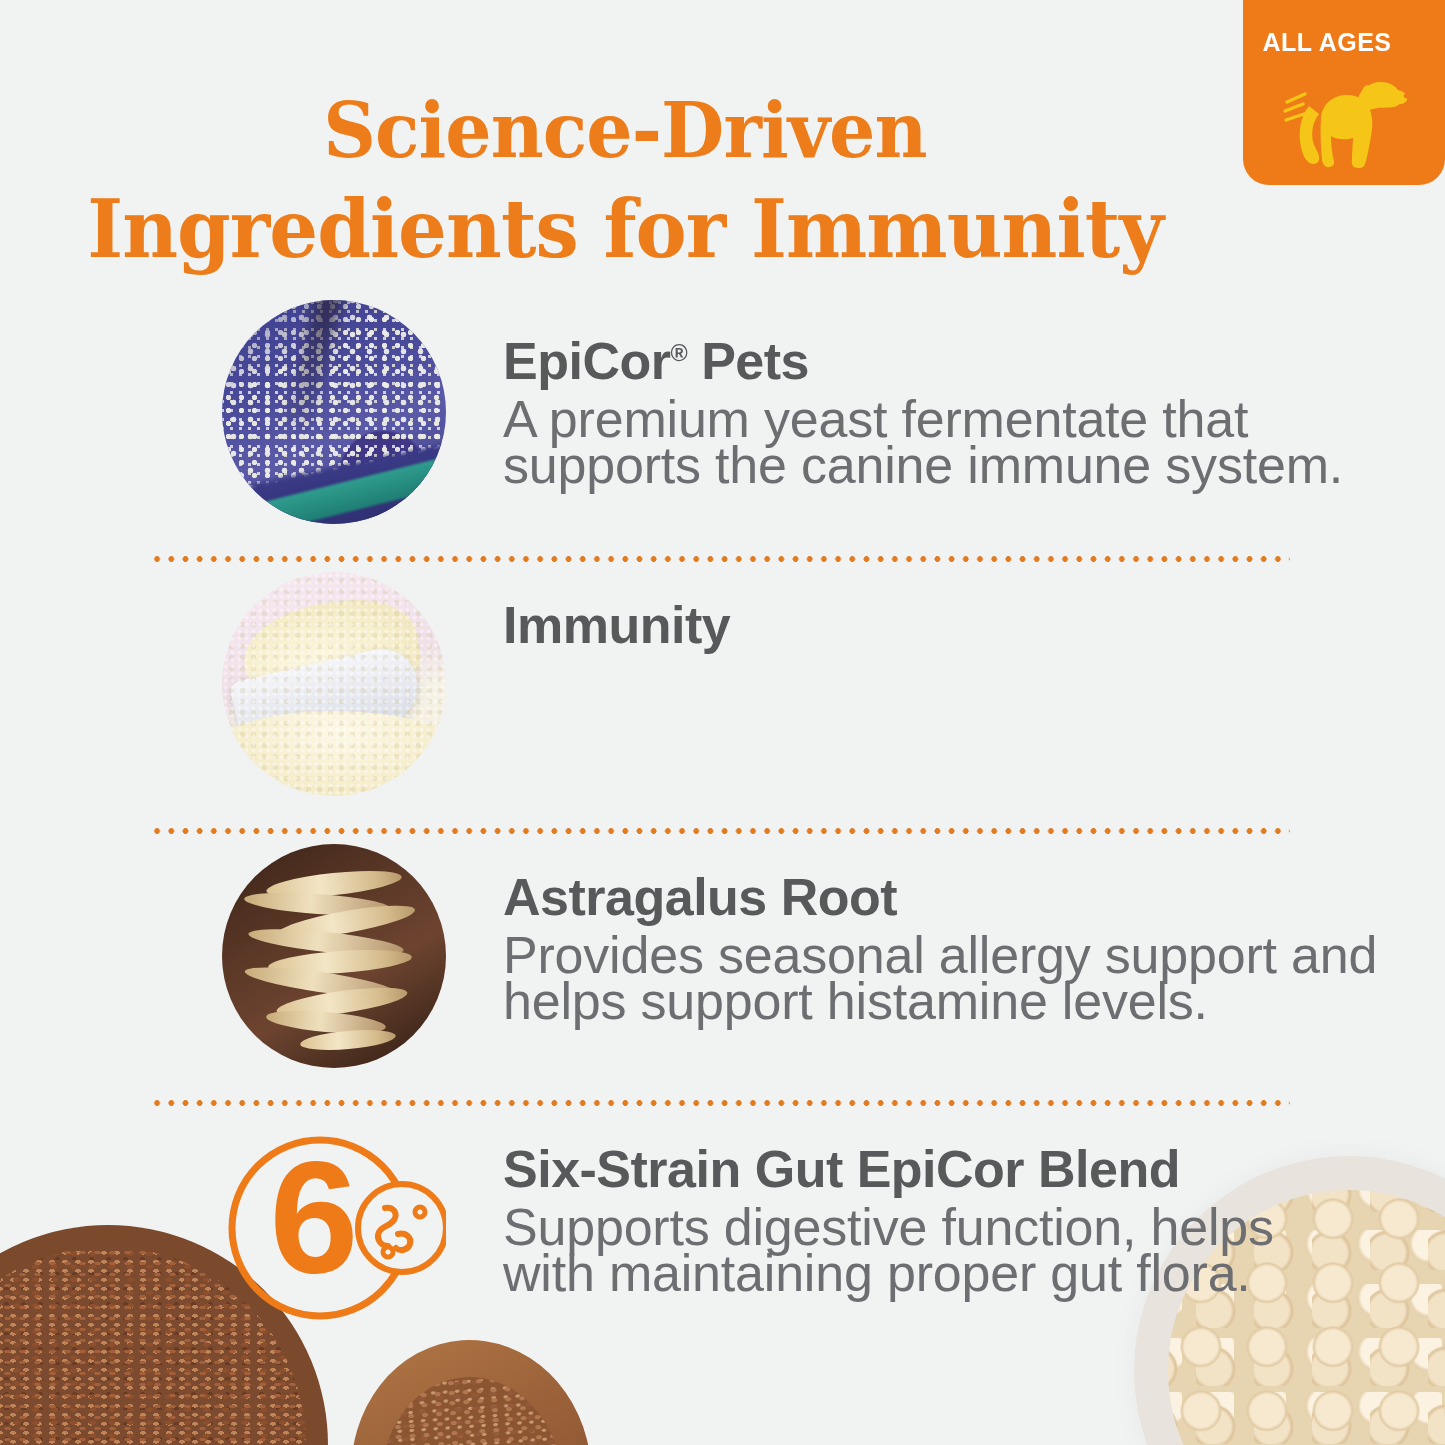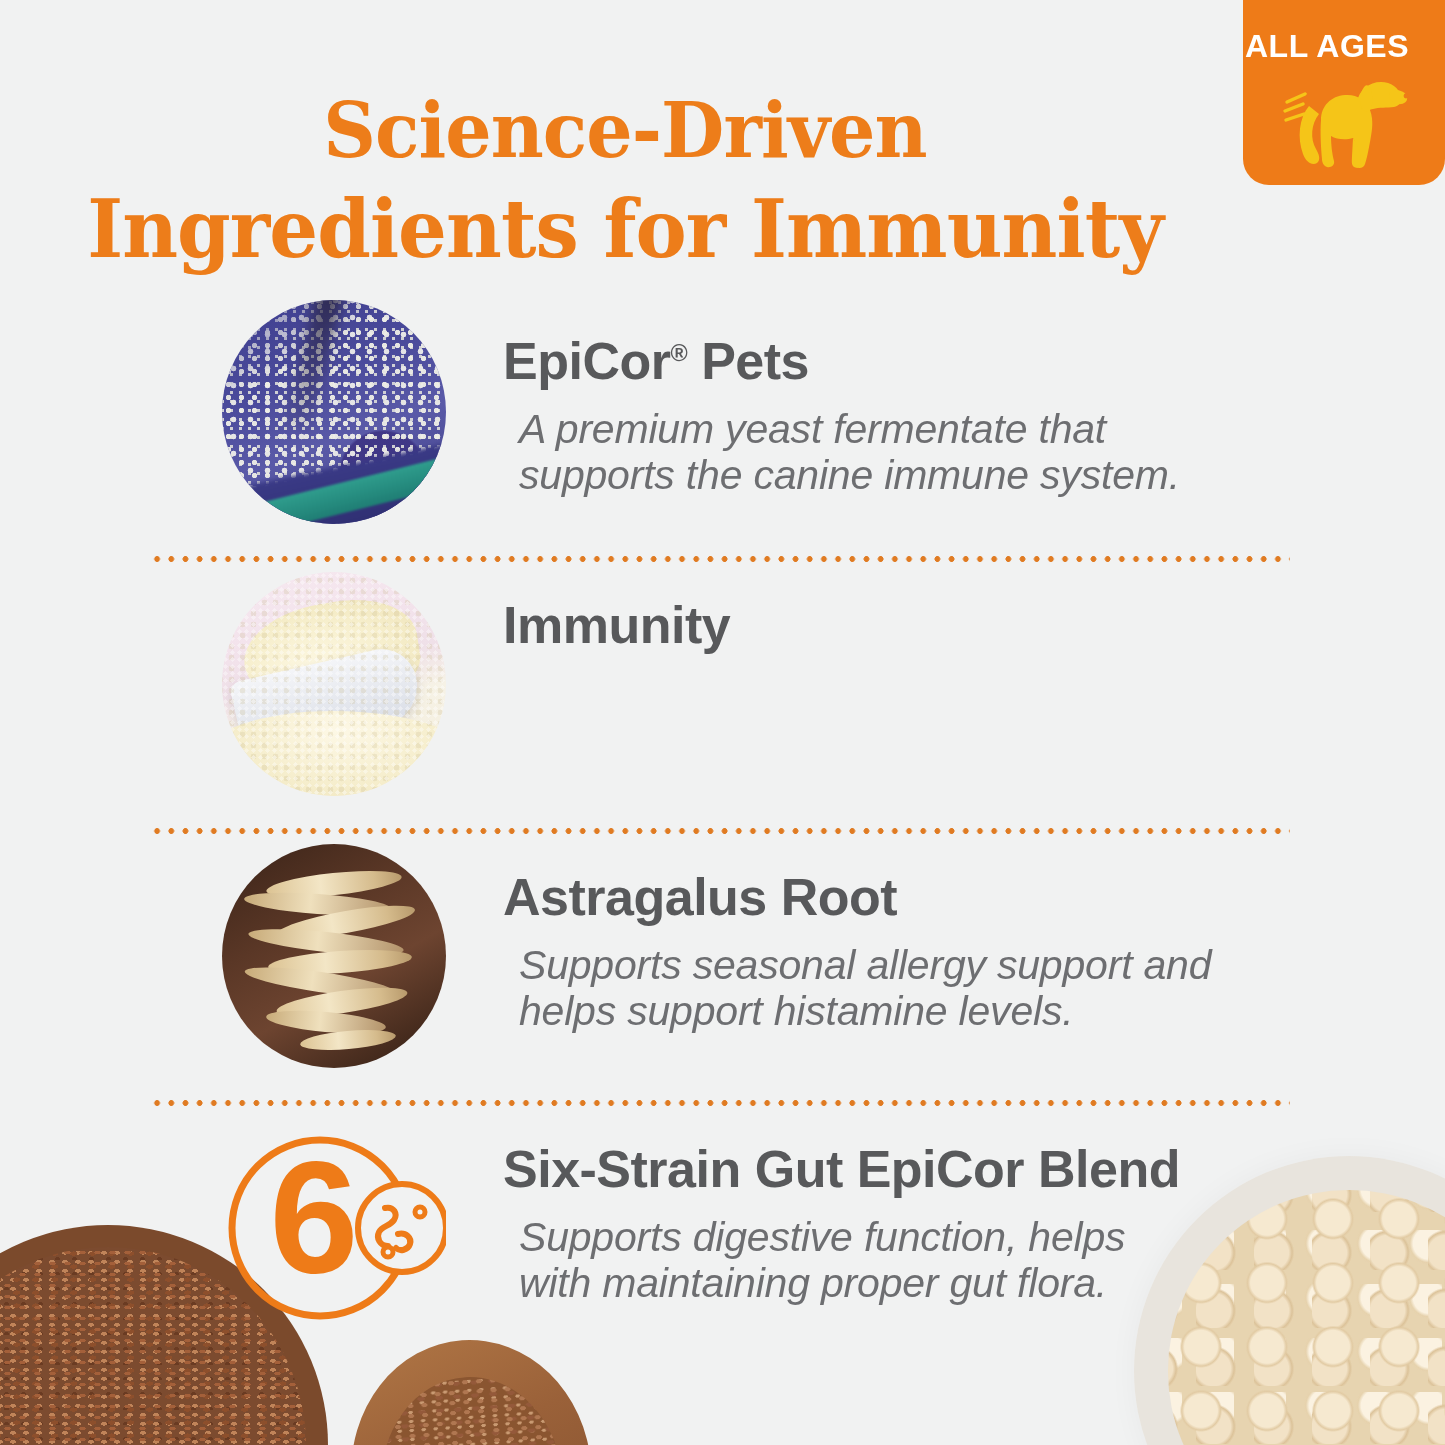--- a/index.html
+++ b/index.html
@@ -34,21 +34,21 @@
     border-radius: 0 0 26px 26px;
     overflow: hidden;
   }
   .badge-label {
     position: absolute;
     top: 30px;
     left: 0;
     width: 168px;
     text-align: center;
     color: #FFFFFF;
-    font-size: 32px;
+    font-size: 25px;
     font-weight: bold;
     letter-spacing: 0.5px;
     line-height: 1;
   }
   .badge-dog {
     position: absolute;
     top: 62px;
     left: 36px;
     width: 130px;
     height: 115px;
@@ -120,26 +120,25 @@
     margin: 0 0 6px 0;
     white-space: nowrap;
   }
   .row-heading sup {
     font-size: 0.45em;
     vertical-align: super;
     font-weight: bold;
   }
   .row-body {
     color: #6D6E71;
-    font-size: 41px;
+    font-size: 52px;
     line-height: 46px;
     letter-spacing: -0.2px;
-    margin: 16px;
+    margin: 0;
     white-space: pre-line;
-    font-style: italic;
   }
 
   
   .divider {
     position: relative;
     height: 26px;
     margin-left: 150px;
     width: 1140px;
     background-image: radial-gradient(circle, #E07B22 0px, #E07B22 2.6px, rgba(224,123,34,0) 3.2px);
     background-size: 14.2px 26px;
@@ -467,21 +466,21 @@
                 <ellipse cx="120" cy="158" rx="66" ry="11" fill="url(#sl)" transform="rotate(-8 120 158)"></ellipse>
                 <ellipse cx="104" cy="178" rx="60" ry="10" fill="url(#sl2)" transform="rotate(5 104 178)"></ellipse>
                 <ellipse cx="126" cy="196" rx="48" ry="9" fill="url(#sl)" transform="rotate(-5 126 196)"></ellipse>
               </g>
             </svg>
           </div>
         </div>
       </div>
       <div class="row-text">
         <h2 class="row-heading">Astragalus Root</h2>
-        <p class="row-body">Supports seasonal allergy support and
+        <p class="row-body">Provides seasonal allergy support and
 helps support histamine levels.</p>
       </div>
     </div>
 
     <div class="divider"></div>
 
     <div class="row">
       <div class="row-media">
         <svg class="six-icon" viewBox="0 0 224 224">
           <circle cx="98" cy="112" r="88" fill="none" stroke="#EE7B18" stroke-width="7"></circle>

